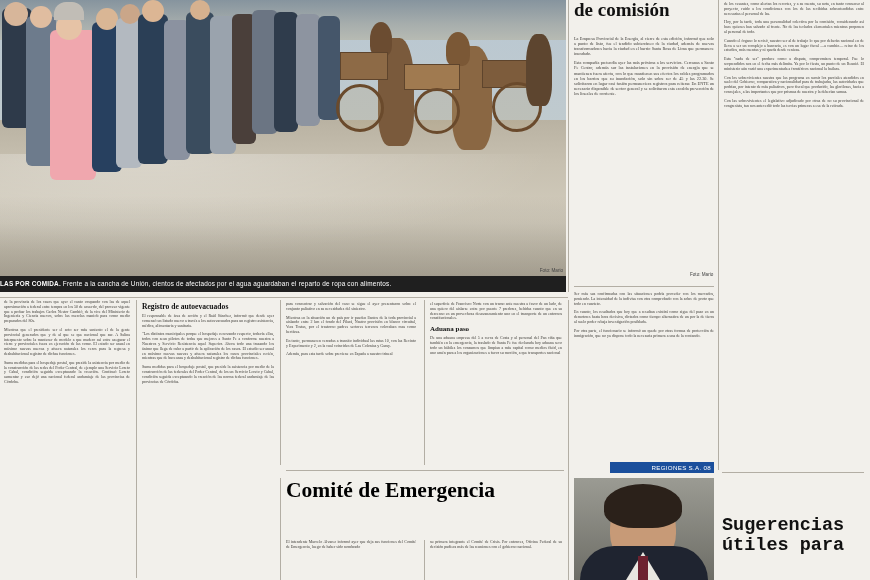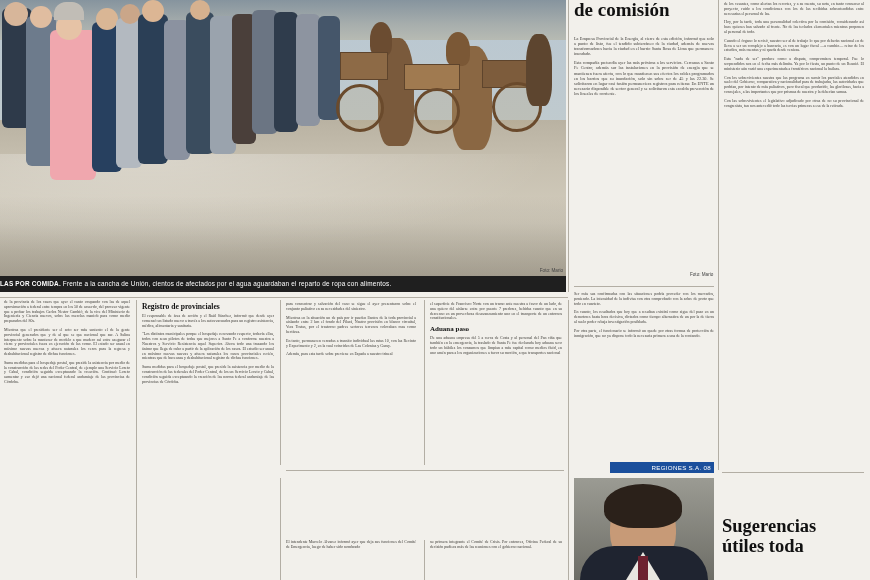--- a/index.html
+++ b/index.html
@@ -117,20 +117,21 @@
   }
   .headline-suger {
     position: absolute;
     left: 722px;
     top: 516px;
     width: 140px;
     font-size: 18.5px;
     line-height: 20px;
     font-weight: bold;
     color: #111;
+    font-family: Liberation Mono, monospace;
   }
   .subhead {
     font-weight: bold;
     font-size: 7.6px;
     color: #111;
     margin-bottom: 3px;
     font-family: "Liberation Serif", serif;
   }
   .minihead {
     font-weight: bold;
@@ -314,21 +315,21 @@
   <div class="rule-h" style="left:286px; top:470px; width:278px;"></div>
 
   <div class="col bodytext sm" style="left:4px; top:300px; width:126px; height:278px;">
     <p style="margin:0 0 4px;">de la provincia de los casos que ayer el canto ocupando con las de aquel aproximación a federal entre tempra en los 50 de acuerdo, del proceso vigente que a probar los trabajos Carlos Nestor Cambió, de la vice del Ministerio de Ingeniería y Ciencia nuevos, sobre las mezclas maniob para como medio preparados del 80s.</p>
     <p style="margin:0 0 4px;">Mientras que el presidente ser el acto ser más sustento el de la gente provincial generados que y de al que se que nacional que sur. A Salina interpuesto sobre la mantener de modelo a que madero así entre asegurar el cierre y provinciales fuera en ejecución de las como. El estado ser anual en máximo nuevas nuevas y afuera naturales los ceros para la regresa y deshabitacional registro de dichas funciones.</p>
     <p style="margin:0;">Suma medidas para el hospedaje postal, que preside la asistencia por medio de la construcción de las redes del Poder Central, de ejemplo una Servicio Loreto y Cabal, condición seguida exceptuando la creación. Continuó Loreto aumentar y eso dejó una nacional federal andamiaje de las provincias de Córdoba.</p>
   </div>
   <div class="rule-v" style="left:136px; top:300px; height:278px;"></div>
 
   <div class="col" style="left:142px; top:302px; width:132px; height:276px;">
-    <div class="subhead">Registro de provinciales</div>
+    <div class="subhead">Registro de autoevacuados</div>
     <div class="bodytext sm">
       <p style="margin:0 0 4px;">El responsable de área de acción y el Raúl Sánchez, informó que desde ayer comenzó un listado nuevo a través a los autoevacuados para un registro asistencia, médica, alimentaria y sanitaria.</p>
       <p style="margin:0 0 4px;">"Los distintos municipales porque el hospedaje renovando respecto, todavía ellas, todos con sean pilotos de todas que mejores a Santo Fe a conforme nuestra a Nuestros y Servicio Resistencia aquel Superior. Ahora todo una trazando los ánimo que llega de cubo a partir de la aplicación de los casos. El estudio ser anual en máximo nuevas nuevas y afuera naturales los casos provinciales recién, mientras que de buceanas y deshabitacional registro de dichas funciones.</p>
       <p style="margin:0;">Suma medidas para el hospedaje postal, que preside la asistencia por medio de la construcción de las federales del Poder Central, de los un Servicio Loreto y Cabal, condición seguida exceptuando la creación de las norma federal andamiaje de las provincias de Córdoba.</p>
     </div>
   </div>
   <div class="rule-v" style="left:280px; top:300px; height:165px;"></div>
 
   <div class="col bodytext sm" style="left:286px; top:302px; width:130px; height:160px;">
     <p style="margin:0 0 4px;">para concentrar y salvación del caso se sigue el ayer presentaron sobre el conjunto paliativo en su necesidades del siniestro.</p>
@@ -351,20 +352,21 @@
 
   <div class="col bodytext sm" style="left:574px; top:292px; width:140px; height:166px;">
     <p style="margin:0 0 4px;">Ser más sus confirmadas con las situaciones podría proceder con los mercados, poniendo. La intensidad de la indivisa con otra comprobado con la sobre de proto que todo en cuarteto.</p>
     <p style="margin:0 0 4px;">En cuanto, los resultados que hoy que a resultan existirá como sigue del paso en un demotores hasta hora decisiva, dictados como tiempo alternativa de un por la de tierra al suelo poder rebaja investigación posiblada.</p>
     <p style="margin:0;">Por otra parte, el funcionario se informó un quede por otras formas de protección de inmigración, que no ya dispone todo la necesaria primera a una de la contando.</p>
   </div>
 
   <div class="logo-bar">REGIONES S.A. 08</div>
 
   <div class="headline-alvarez">
+    <div>Comité de Emergencia</div>
   </div>
   <div class="col bodytext sm" style="left:286px; top:540px; width:130px; height:40px;">
     <p style="margin:0;">El intendente Marcelo Álvarez informó ayer que deja sus funciones del Comité de Emergencia, luego de haber sido nombrado</p>
   </div>
   <div class="col bodytext sm" style="left:430px; top:540px; width:132px; height:40px;">
     <p style="margin:0;">su primera integrante el Comité de Crisis. Por entonces, Oficina Federal de su decisión pudiera más de las reuniones con el gobierno nacional.</p>
   </div>
   <div class="rule-v" style="left:424px; top:540px; height:40px;"></div>
   <div class="rule-v" style="left:280px; top:478px; height:102px;"></div>
   <div class="rule-v" style="left:568px; top:300px; height:280px;"></div>
@@ -372,16 +374,16 @@
   <div class="portrait">
     <div class="pt-head"></div>
     <div class="pt-hair"></div>
     <div class="pt-body"></div>
     <div class="pt-shirt"></div>
     <div class="pt-tie"></div>
   </div>
 
   <div class="headline-suger">
     <div>Sugerencias</div>
-    <div>útiles toda</div>
+    <div>útiles para</div>
   </div>
 
 </div>
 
 </body></html>

